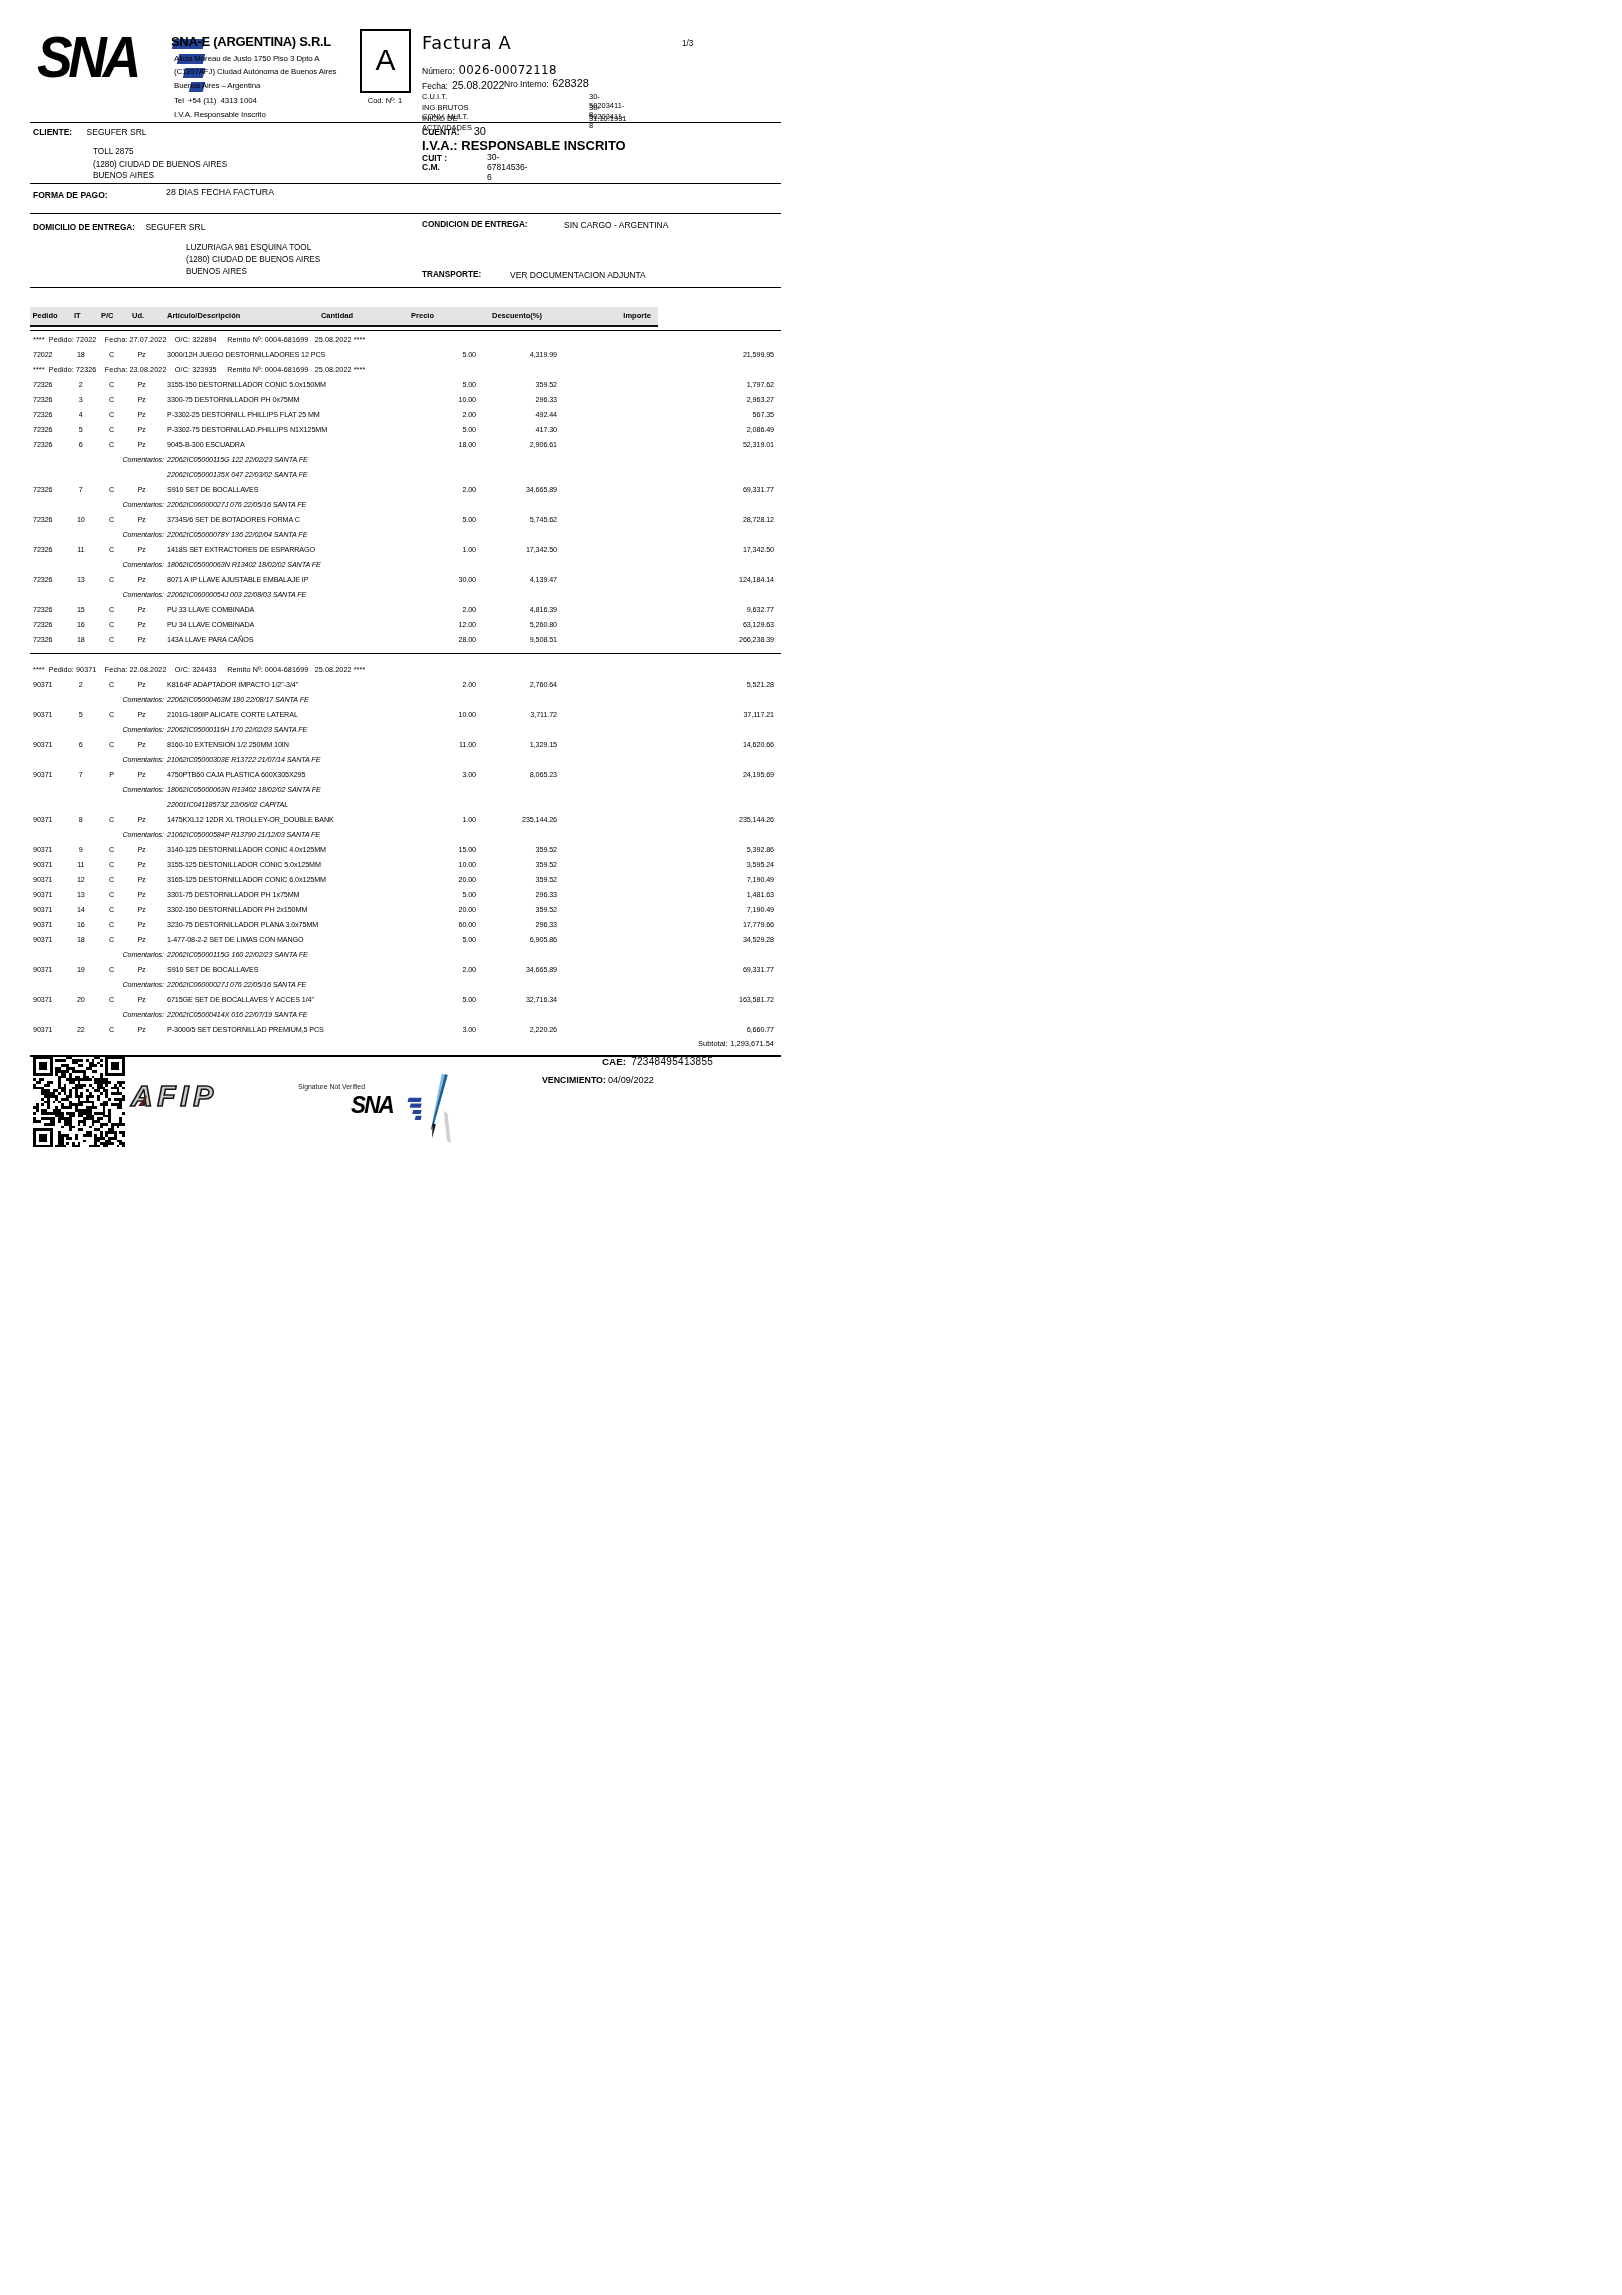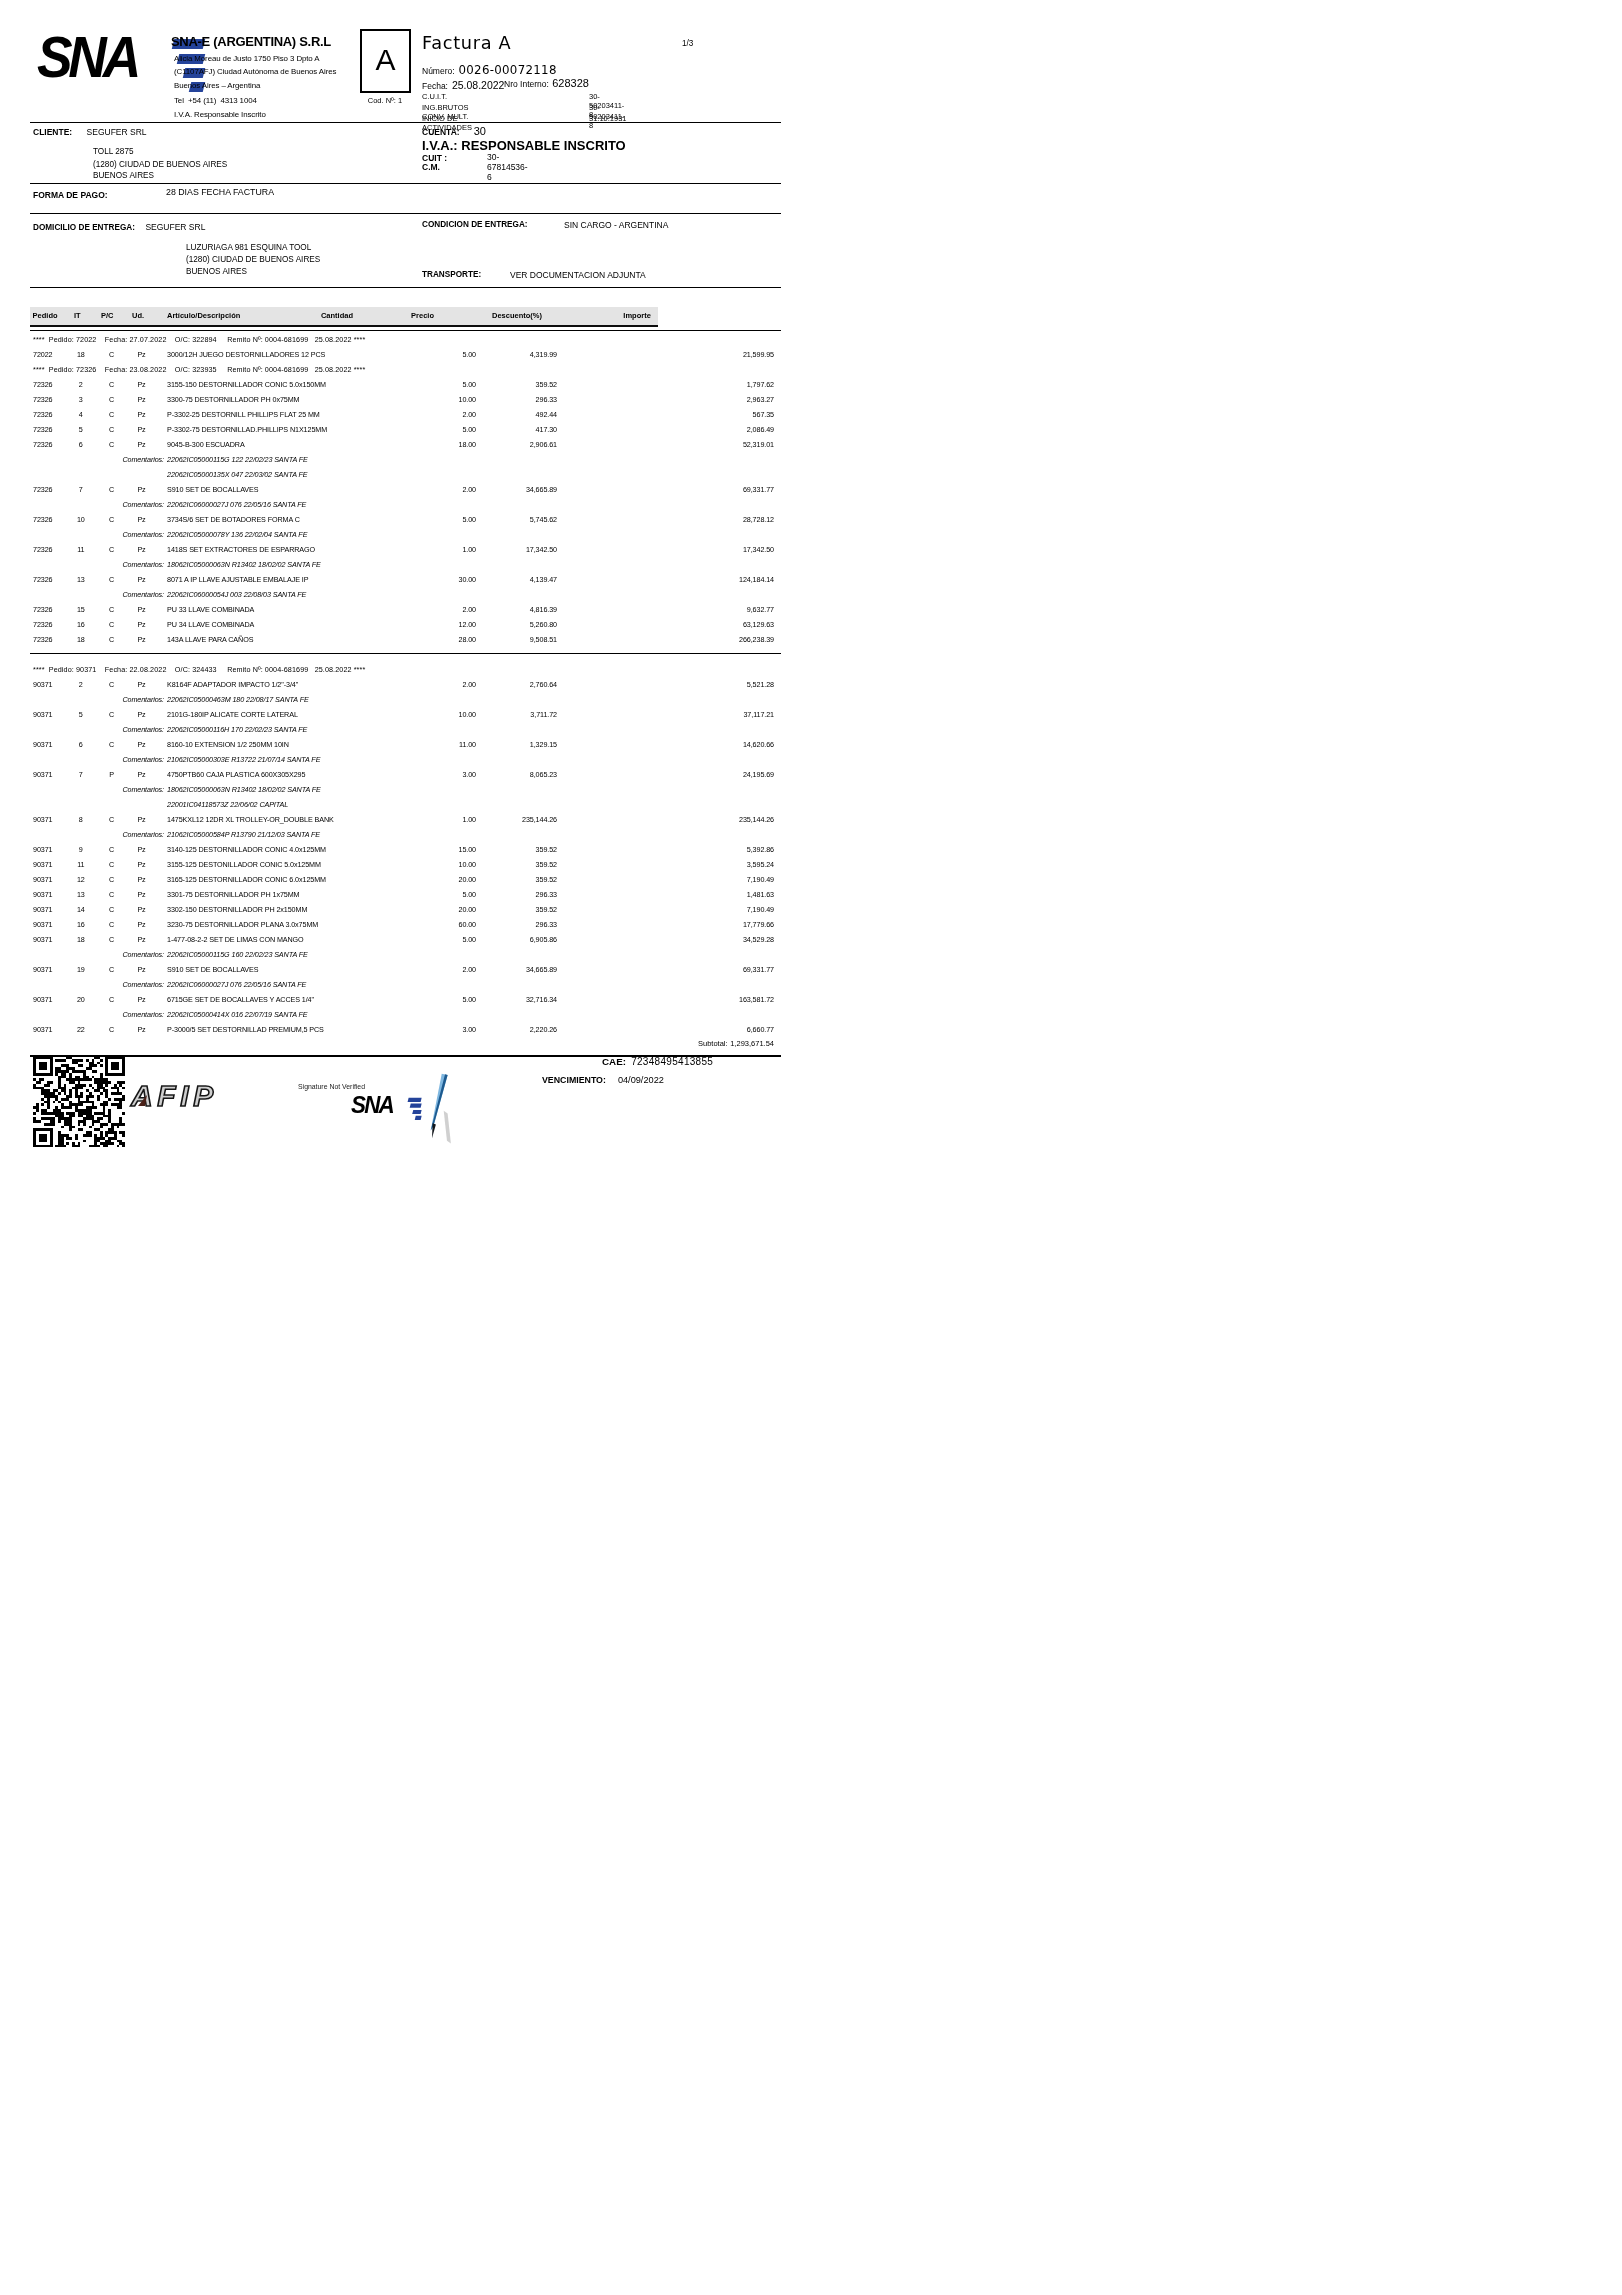--- a/index.html
+++ b/index.html
@@ -71,21 +71,21 @@
   .afip{position:absolute;left:131px;top:1079px;font-size:30px;font-weight:bold;font-style:italic;
         letter-spacing:4.6px;color:#cfcfcf;-webkit-text-stroke:1.6px #161616;line-height:34px;}
   .afip-tri{position:absolute;left:7.9px;top:15.7px;width:0;height:0;border-left:7.2px solid transparent;
             border-bottom:11.8px solid #4a2017;transform:skewX(-10deg);}
   .signote{position:absolute;left:298px;top:1083px;font-size:6.9px;color:#222;}
   .logo-sm{position:absolute;left:351px;top:1091px;transform:scale(0.42);transform-origin:left top;}
   .pen{position:absolute;left:424px;top:1073px;}
   .cae{position:absolute;left:602px;top:1056px;font-size:9.8px;}
   .cae .l{font-weight:bold;} .cae .v{font-size:10px;margin-left:5.2px;letter-spacing:0.3px;}
   .venc{position:absolute;left:542px;top:1075px;font-size:8.8px;}
-  .venc .l{font-weight:bold;} .venc .v{font-size:9.2px;margin-left:12px;}
+  .venc .l{font-weight:bold;} .venc .v{font-size:9.2px;margin-left:2px;}
 </style>
 </head>
 <body>
 
 <div class="page">
 
   <div class="logo">
     <div class="logo-letters">SNA</div>
     <div class="logo-bars">
       <div class="logo-bar lb1"></div>

